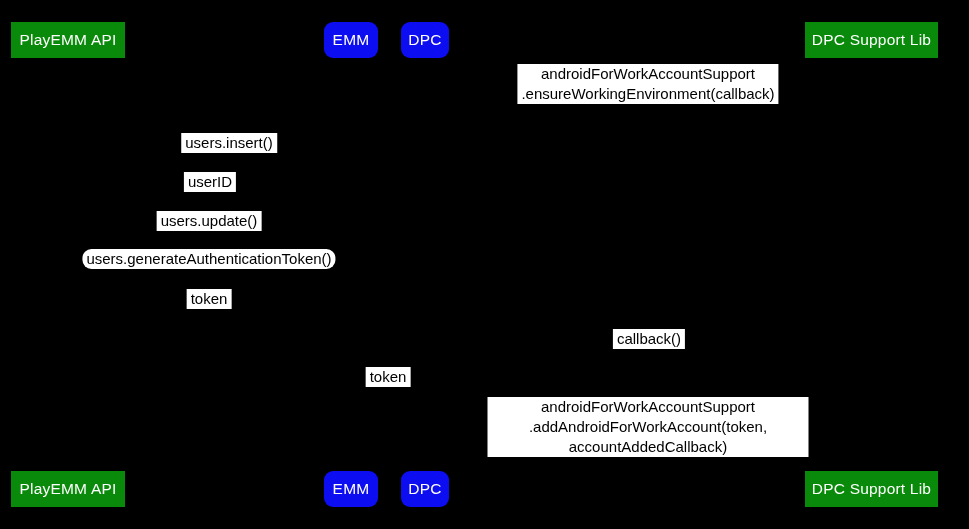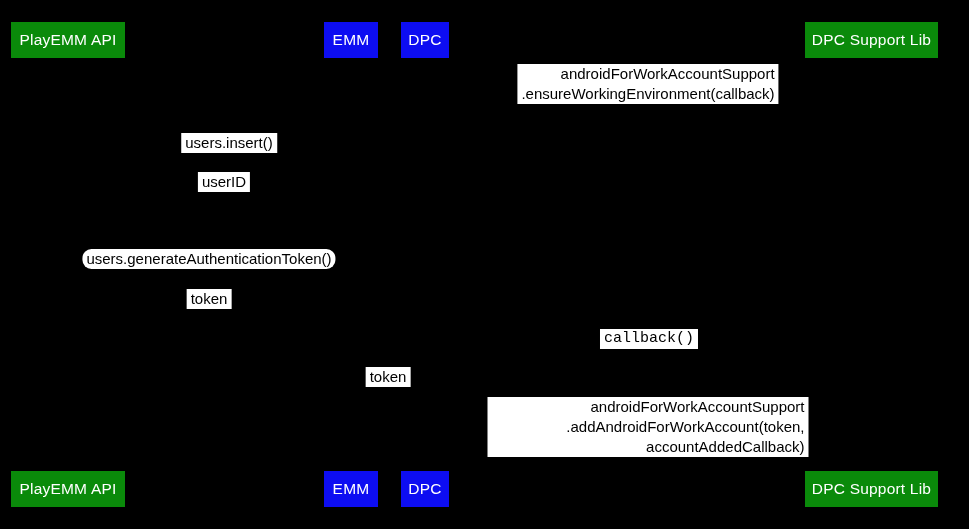--- a/index.html
+++ b/index.html
@@ -20,21 +20,21 @@
     height: 36px;
     display: flex;
     align-items: center;
     justify-content: center;
     color: var(--actor-text, #ffffff);
     font-size: 15.5px;
     letter-spacing: 0.2px;
     box-sizing: border-box;
   }
   .actor.green { background: var(--actor-green, #0a8a0a); }
-  .actor.blue  { background: var(--actor-blue, #0d0df2); }
+  .actor.blue  { background: var(--actor-blue, #0d0df2); border-radius: 9px; }
 
   
   .a-playemm-top  { left: 11px;  top: 22px; width: 114px; }
   .a-emm-top      { left: 324px; top: 22px; width: 54px;  }
   .a-dpc-top      { left: 401px; top: 22px; width: 48px;  }
   .a-dpclib-top   { left: 805px; top: 22px; width: 133px; }
   
   .a-playemm-bot  { left: 11px;  top: 471px; width: 114px; }
   .a-emm-bot      { left: 324px; top: 471px; width: 54px;  }
   .a-dpc-bot      { left: 401px; top: 471px; width: 48px;  }
@@ -42,46 +42,47 @@
 
   .msg {
     position: absolute;
     transform: translateX(-50%);
     background: var(--label-bg, #ffffff);
     color: var(--label-text, #000000);
     font-size: 15px;
     line-height: 20px;
     padding: 0 4px;
     white-space: pre-line;
-    text-align: right;
+    text-align: center;
   }
   .m0 { left: 648px; top: 64px;  }
   .m1 { left: 209px; top: 133px; margin-left: 20px; }
-  .m2 { left: 224px; top: 172px; }
+  .m2 { left: 210px; top: 172px; }
   .m3 { left: 209px; top: 211px; }
   .m4 { left: 209px; top: 249px; border-radius: 9px; }
   .m5 { left: 209px; top: 289px; }
-  .m6 { left: 649px; top: 329px; font-family: Liberation Mono, monospace; }
+  .m6 { left: 649px; top: 329px; }
   .m7 { left: 388px; top: 367px; }
   .m8 { left: 648px; top: 397px; }
 </style>
 </head>
 <body>
 
 <div class="stage">
 
   <div class="actor green a-playemm-top">PlayEMM API</div>
   <div class="actor blue  a-emm-top">EMM</div>
   <div class="actor blue  a-dpc-top">DPC</div>
   <div class="actor green a-dpclib-top">DPC Support Lib</div>
 
   <div class="msg m0">androidForWorkAccountSupport
 .ensureWorkingEnvironment(callback)</div>
   <div class="msg m1">users.insert()</div>
   <div class="msg m2">userID</div>
+  <div class="msg m3">users.update()</div>
   <div class="msg m4">users.generateAuthenticationToken()</div>
   <div class="msg m5">token</div>
   <div class="msg m6">callback()</div>
   <div class="msg m7">token</div>
   <div class="msg m8">androidForWorkAccountSupport
 .addAndroidForWorkAccount(token, accountAddedCallback)</div>
 
   <div class="actor green a-playemm-bot">PlayEMM API</div>
   <div class="actor blue  a-emm-bot">EMM</div>
   <div class="actor blue  a-dpc-bot">DPC</div>

